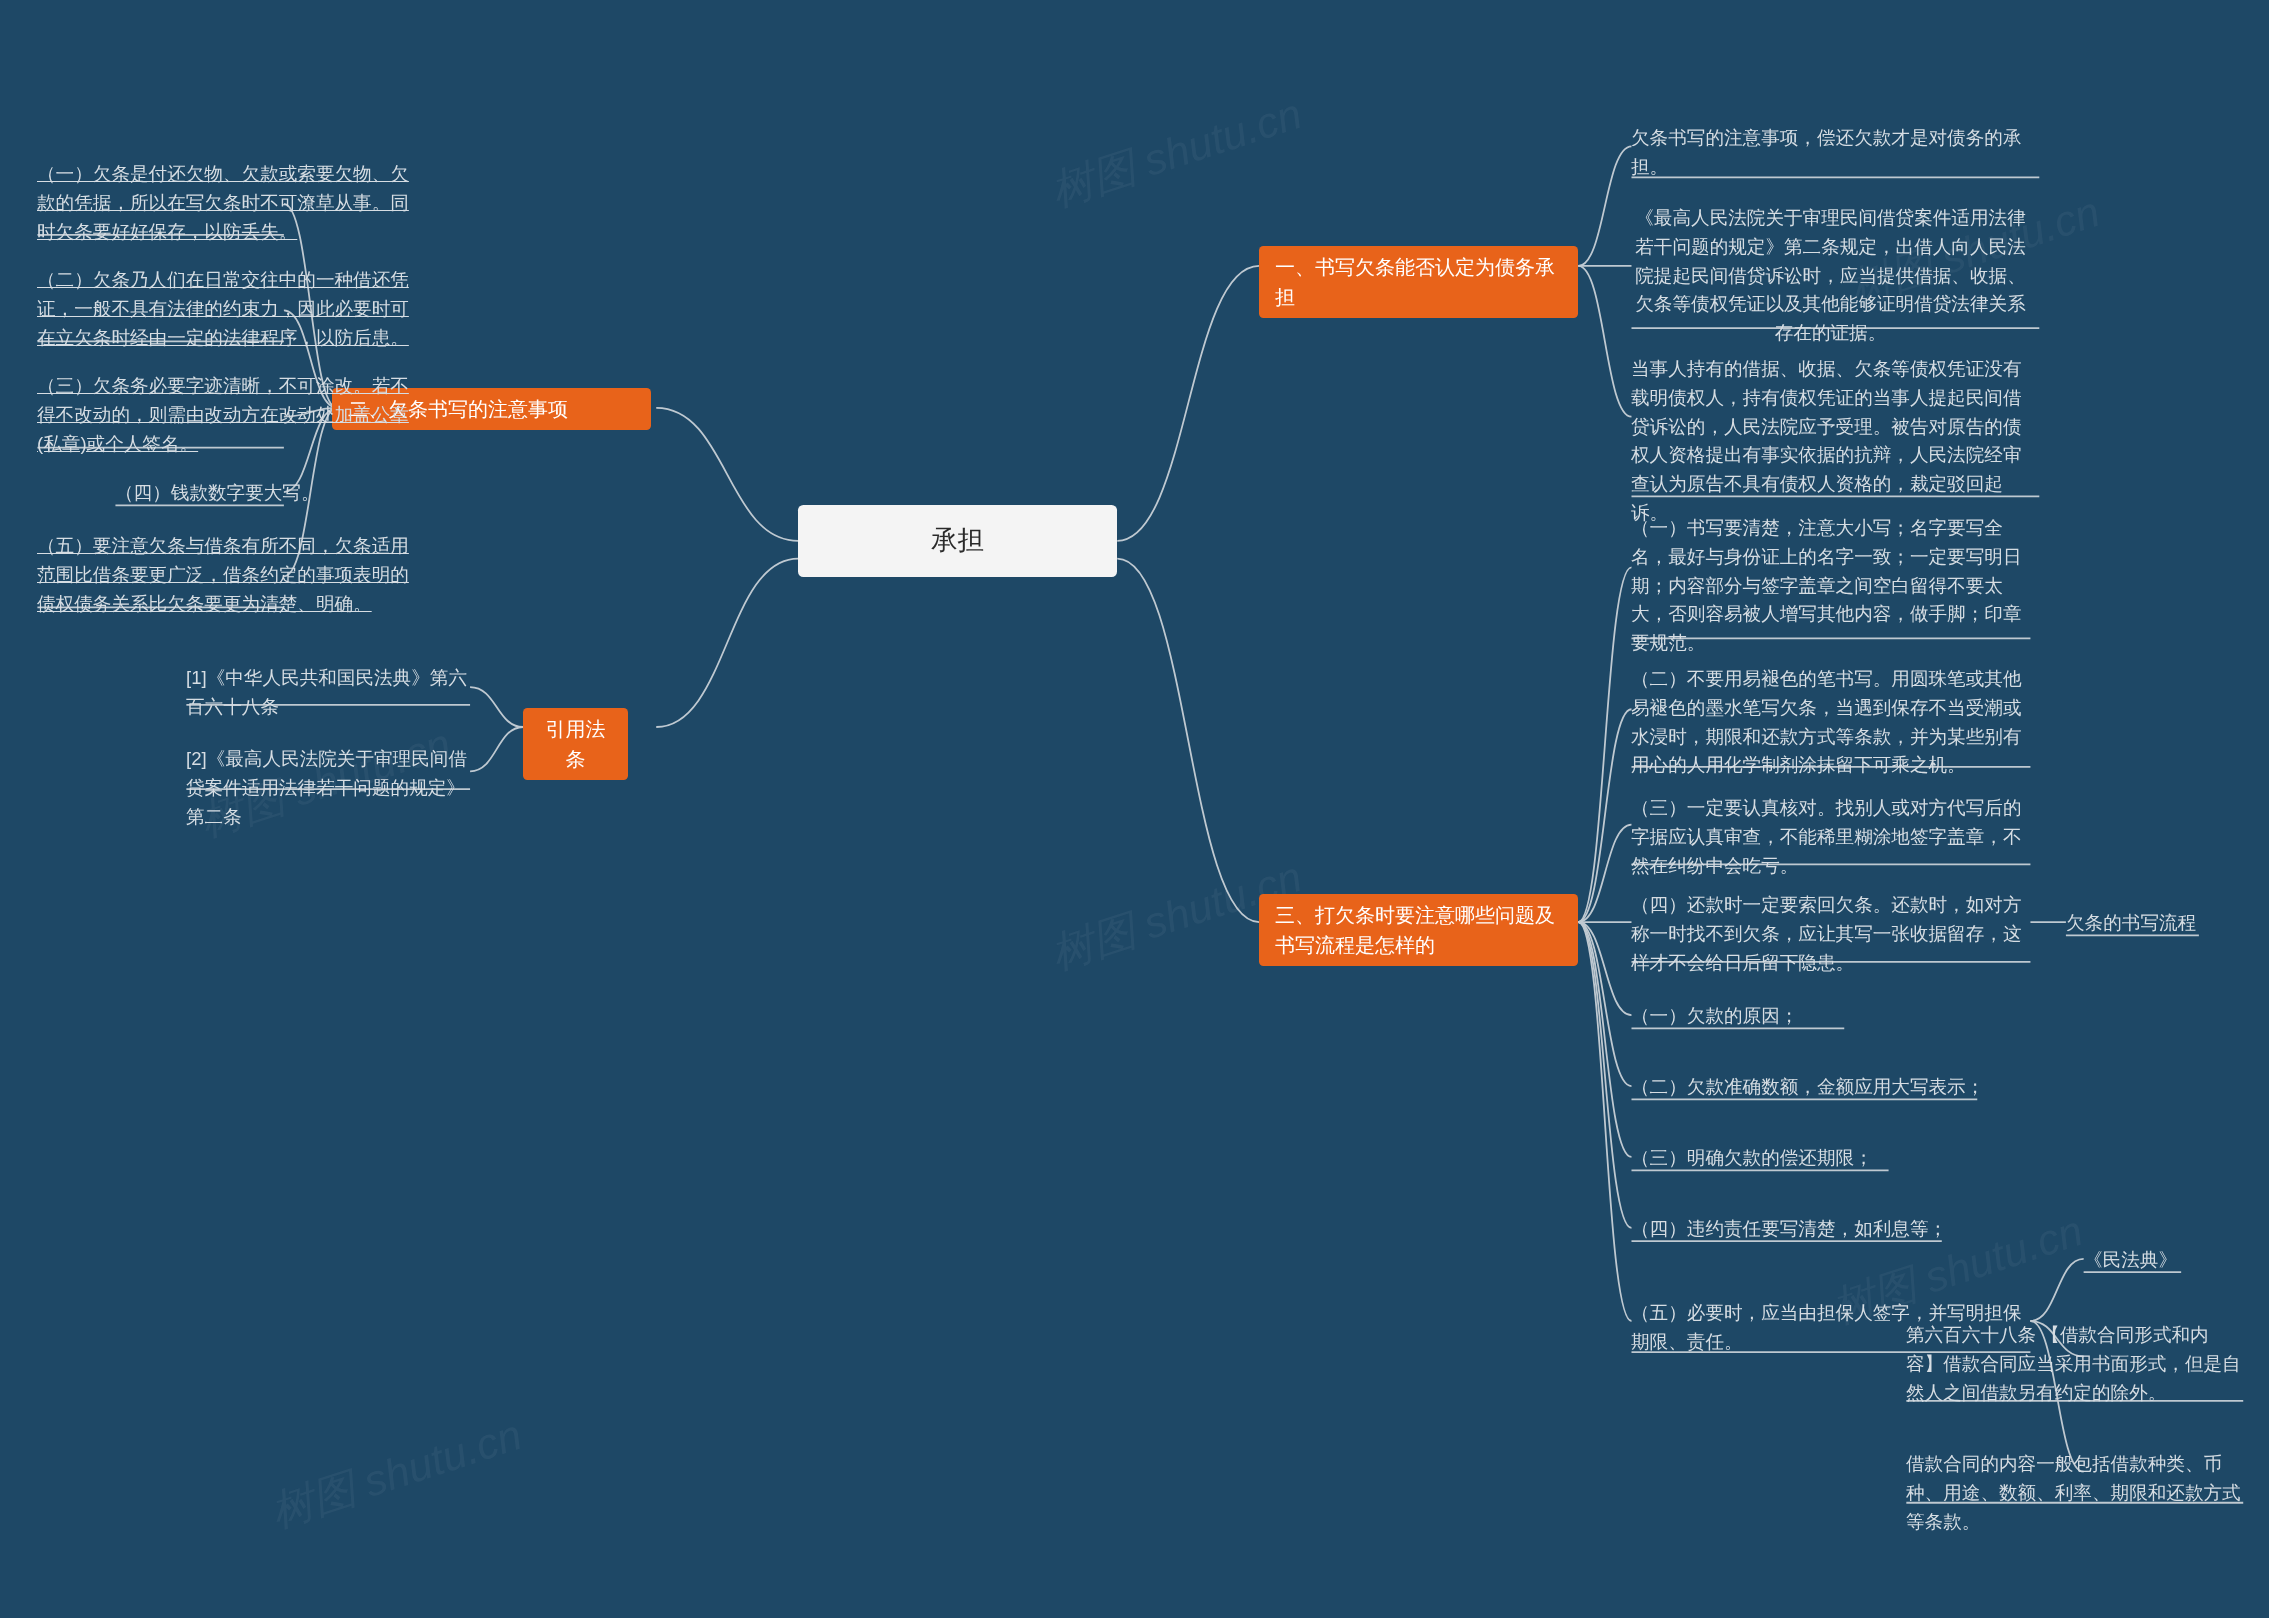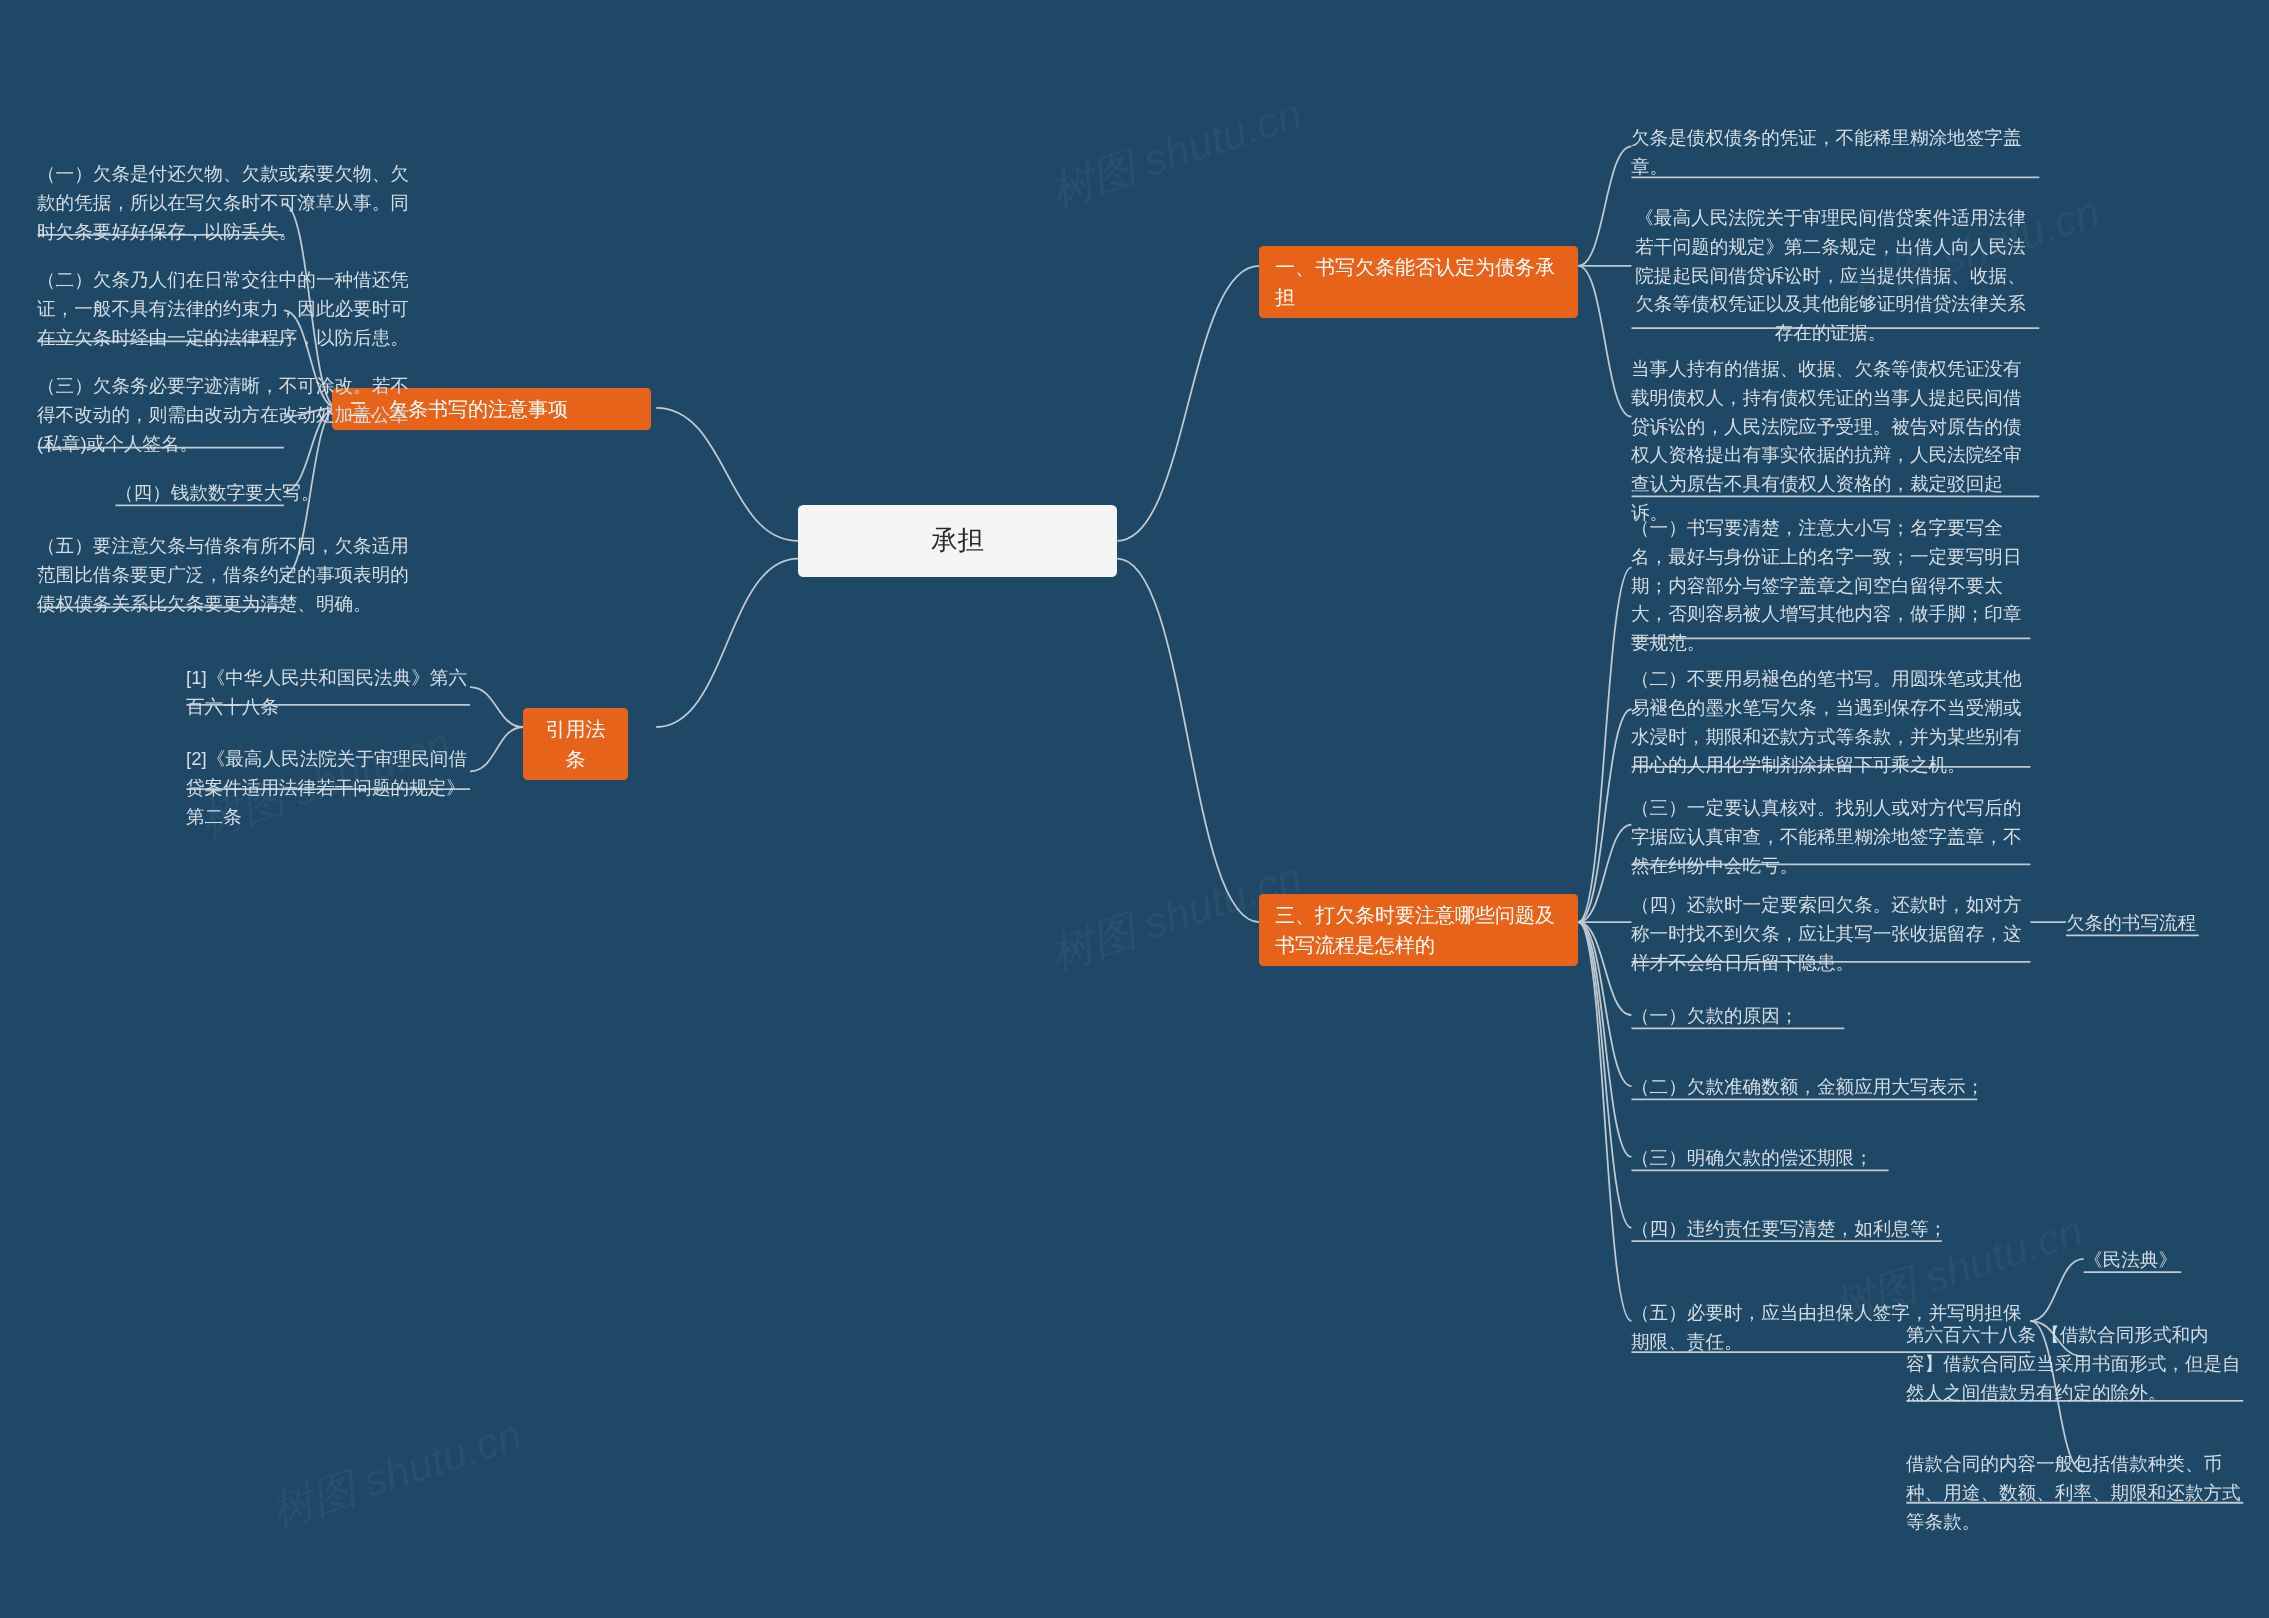--- a/index.html
+++ b/index.html
@@ -49,21 +49,21 @@
     width: 319px;
   }
   .section.narrow { width: 105px; text-align: center; }
   .leaf {
     color: #d6dde3;
     font-size: 18.6px;
     max-width: 399px;
     line-height: 1.55;
   }
   .leaf.left { text-align: left; }
-  .leaf.tight { max-width: 390px; }
+  .leaf.tight { max-width: 390px; text-decoration: underline; }
 </style>
 </head>
 <body>
 
 <div class="watermark" style="left:195px; top:754px;">树图 shutu.cn</div>
 <div class="watermark" style="left:1046px; top:124px;">树图 shutu.cn</div>
 <div class="watermark" style="left:1844px; top:222px;">树图 shutu.cn</div>
 <div class="watermark" style="left:1046px; top:887px;">树图 shutu.cn</div>
 <div class="watermark" style="left:1827px; top:1241px;">树图 shutu.cn</div>
 <div class="watermark" style="left:266px; top:1445px;">树图 shutu.cn</div>
@@ -142,21 +142,21 @@
 <div class="node leaf left tight" style="left:37px; top:266px;">（二）欠条乃人们在日常交往中的一种借还凭证，一般不具有法律的约束力，因此必要时可在立欠条时经由一定的法律程序，以防后患。</div>
 <div class="node leaf left tight" style="left:37px; top:372px;">（三）欠条务必要字迹清晰，不可涂改。若不得不改动的，则需由改动方在改动处加盖公章(私章)或个人签名。</div>
 <div class="node leaf left" style="left:115px; top:479px;">（四）钱款数字要大写。</div>
 <div class="node leaf left tight" style="left:37px; top:532px;">（五）要注意欠条与借条有所不同，欠条适用范围比借条要更广泛，借条约定的事项表明的债权债务关系比欠条要更为清楚、明确。</div>
 
 <div class="node section narrow" style="left:523px; top:708px;">引用法条</div>
 <div class="node leaf left" style="left:186px; top:664px; max-width:284px;">[1]《中华人民共和国民法典》第六百六十八条</div>
 <div class="node leaf left" style="left:186px; top:745px; max-width:284px;">[2]《最高人民法院关于审理民间借贷案件适用法律若干问题的规定》第二条</div>
 
 <div class="node section" style="left:1259px; top:246px; width:319px;">一、书写欠条能否认定为债务承担</div>
-<div class="node leaf" style="left:1631px; top:124px;">欠条是债权债务的凭证，不能稀里糊涂地签字盖章。</div>
+<div class="node leaf" style="left:1631px; top:124px;">欠条书写的注意事项，偿还欠款才是对债务的承担。</div>
 <div class="node leaf" style="left:1631px; top:204px;text-align:center;">《最高人民法院关于审理民间借贷案件适用法律若干问题的规定》第二条规定，出借人向人民法院提起民间借贷诉讼时，应当提供借据、收据、欠条等债权凭证以及其他能够证明借贷法律关系存在的证据。</div>
 <div class="node leaf" style="left:1631px; top:355px;">当事人持有的借据、收据、欠条等债权凭证没有载明债权人，持有债权凭证的当事人提起民间借贷诉讼的，人民法院应予受理。被告对原告的债权人资格提出有事实依据的抗辩，人民法院经审查认为原告不具有债权人资格的，裁定驳回起诉。</div>
 
 <div class="node section" style="left:1259px; top:894px; width:319px;">三、打欠条时要注意哪些问题及书写流程是怎样的</div>
 <div class="node leaf" style="left:1631px; top:514px;">（一）书写要清楚，注意大小写；名字要写全名，最好与身份证上的名字一致；一定要写明日期；内容部分与签字盖章之间空白留得不要太大，否则容易被人增写其他内容，做手脚；印章要规范。</div>
 <div class="node leaf" style="left:1631px; top:665px;">（二）不要用易褪色的笔书写。用圆珠笔或其他易褪色的墨水笔写欠条，当遇到保存不当受潮或水浸时，期限和还款方式等条款，并为某些别有用心的人用化学制剂涂抹留下可乘之机。</div>
 <div class="node leaf" style="left:1631px; top:794px;">（三）一定要认真核对。找别人或对方代写后的字据应认真审查，不能稀里糊涂地签字盖章，不然在纠纷中会吃亏。</div>
 <div class="node leaf" style="left:1631px; top:891px;">（四）还款时一定要索回欠条。还款时，如对方称一时找不到欠条，应让其写一张收据留存，这样才不会给日后留下隐患。</div>
 <div class="node leaf" style="left:2066px; top:909px; max-width:151px;">欠条的书写流程</div>
 <div class="node leaf" style="left:1631px; top:1002px;text-align:right;">（一）欠款的原因；</div>

